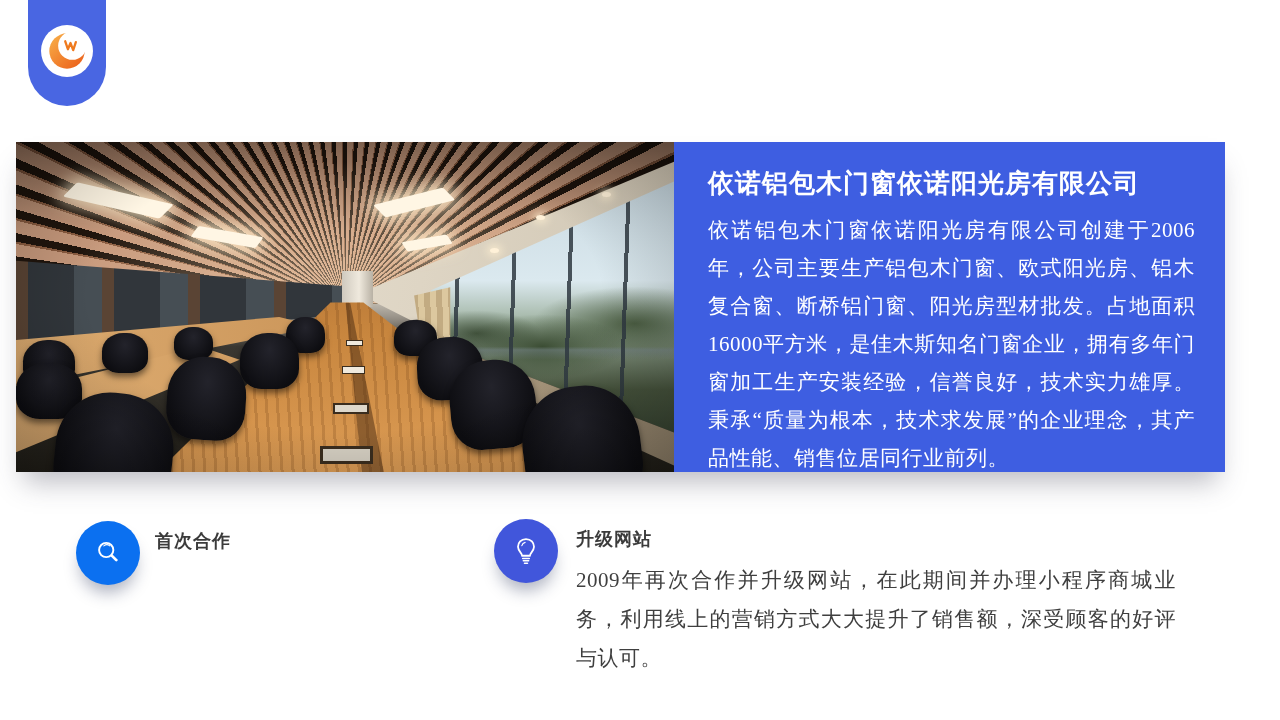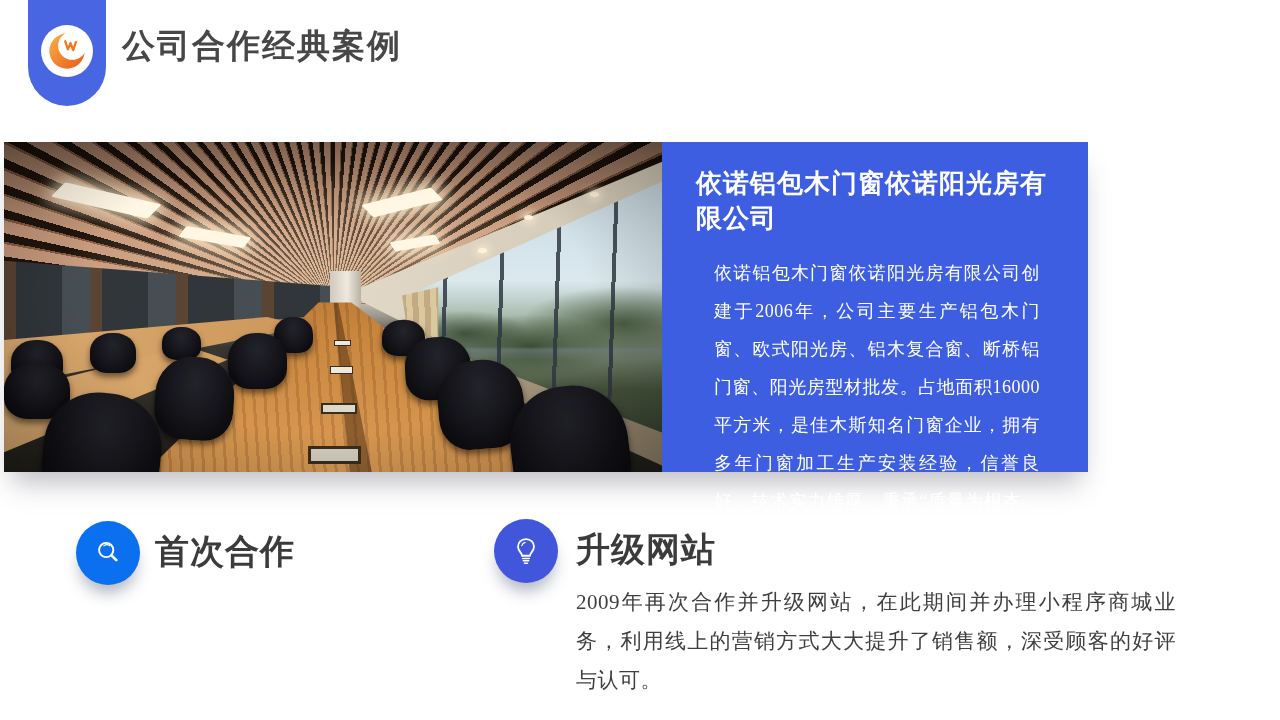--- a/index.html
+++ b/index.html
@@ -10,26 +10,26 @@
   
   .badge { position:absolute; left:28px; top:0; width:78px; height:106px;
            background:#4966E2; border-radius:0 0 39px 39px; }
   .badge-circle { position:absolute; left:50%; top:25px; transform:translateX(-50%);
            width:52px; height:52px; background:#ffffff; border-radius:50%;
            display:flex; align-items:center; justify-content:center; }
   .page-title { position:absolute; left:122px; top:24px; margin:0;
            font-size:33px; font-weight:700; color:#474747; letter-spacing:2px; }
 
   
-  .media-band { position:absolute; left:4px; top:142px; width:1084px; height:330px;
+  .media-band { position:absolute; left:16px; top:142px; width:1209px; height:330px;
            display:flex; box-shadow:0 18px 26px -8px rgba(60,60,80,.35); }
   .photo { position:relative; width:658px; height:330px; overflow:hidden; background:#18140f; }
   .panel { flex:1; background:#3E5EE1; padding:24px 30px 0 34px; color:#ffffff; }
   .panel h2 { margin:0 0 10px 0; font-size:26px; font-weight:700; letter-spacing:1px; }
-  .panel p  { margin:18px; font-size:18px; line-height:38px; letter-spacing:.5px; text-align:justify;font-family:Liberation Serif, serif; }
+  .panel p  { margin:0; font-size:21px; line-height:38px; letter-spacing:.5px; text-align:justify;font-family:Liberation Serif, serif; }
 
   
   .ph { position:absolute; }
   .ph-base { inset:0;
       background:linear-gradient(180deg,#201a14 0%,#2b241c 42%,#cfc9bd 47%,#9a948a 53%,#3a3731 62%,#232019 100%); }
   .ph-ceiling { left:-4%; right:0; top:0; height:49%;
       background:repeating-conic-gradient(from 181deg at 52% 101%, #c7997c 0deg 2.1deg, #8a5c40 2.1deg 2.5deg, #20150d 2.5deg 3.9deg); }
   .ph-ceilglow { left:0; right:0; top:0; height:49%;
       background:radial-gradient(ellipse at 52% 100%, rgba(255,226,190,.55), transparent 62%),
                  linear-gradient(180deg, rgba(0,0,0,.35), transparent 55%); }
@@ -92,21 +92,21 @@
 
   
   .ms { position:absolute; display:flex; align-items:flex-start; }
   .ms1 { left:76px;  top:521px; }
   .ms2 { left:494px; top:519px;justify-content:space-between; }
   .ms-icon { flex:0 0 auto; width:64px; height:64px; border-radius:50%;
       display:flex; align-items:center; justify-content:center;
       box-shadow:0 12px 16px -4px rgba(30,40,80,.35); }
   .ms1 .ms-icon { background:#0B70F0; margin-right:15px; }
   .ms2 .ms-icon { background:#4156DB; margin-right:18px; }
-  .ms-text h3 { margin:8px 0 0 0; font-size:34px; font-weight:700; color:#3b3b3b; letter-spacing:1px; }
+  .ms-text h3 { margin:8px 0 0 0; font-size:18px; font-weight:700; color:#3b3b3b; letter-spacing:1px; }
   .ms-text p  { margin:10px 0 0 0; font-size:21px; line-height:39px; color:#3f3f3f; letter-spacing:.5px; }
   .ms1 .ms-text p { width:336px; }
   .ms2 .ms-text p { width:600px; text-align:justify; }
 </style>
 </head>
 <body>
 
 <div id="slide">
 
   <div class="badge">
@@ -118,21 +118,20 @@
             <stop offset="1" stop-color="#ea5a17"></stop>
           </linearGradient>
         </defs>
         <circle cx="26" cy="26" r="26" fill="#ffffff"></circle>
         <circle cx="26" cy="26" r="20" fill="url(#og)"></circle>
         <circle cx="32" cy="20" r="16" fill="#ffffff"></circle>
         <polyline points="24,15 27,24 30,17 33,25 36,16" fill="none" stroke="#ef7a1e" stroke-width="2.6" stroke-linecap="round" stroke-linejoin="round"></polyline>
       </svg>
     </div>
   </div>
-  <h1 class="page-title">公司合作经典案例</h1>
 
   <div class="media-band">
 
     <div class="photo">
       <div class="ph ph-base"></div>
       <div class="ph ph-ceiling"></div>
       <div class="ph ph-ceilglow"></div>
       <div class="ph ph-rceil"></div>
       <div class="ph ph-light ph-l1"></div>
       <div class="ph ph-light ph-l2"></div>

